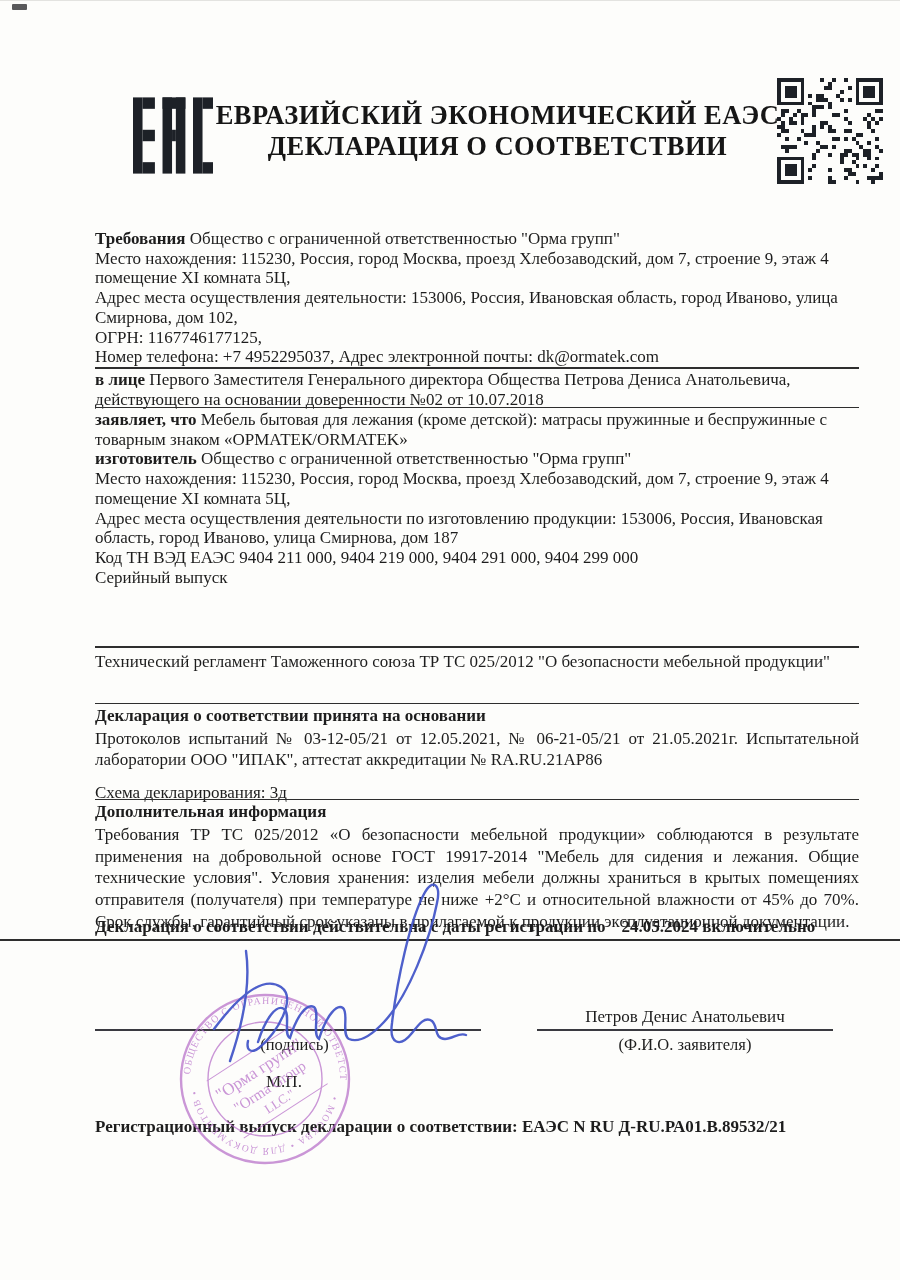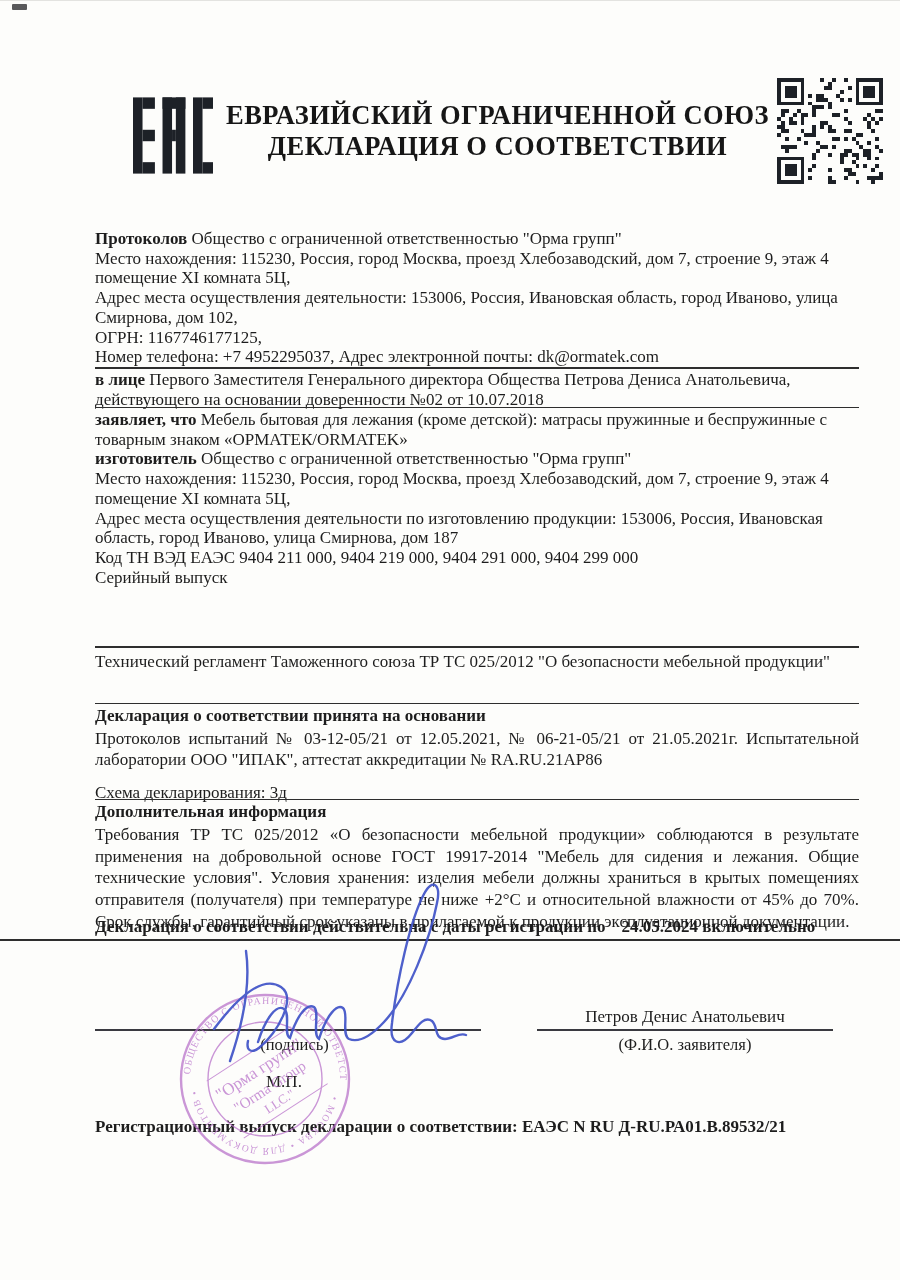--- a/index.html
+++ b/index.html
@@ -65,21 +65,21 @@
         <rect x="41" y="34" width="4" height="12"></rect>
 
         <rect x="63" y="0" width="10" height="80"></rect>
         <rect x="73" y="0" width="11" height="12"></rect>
         <rect x="73" y="68" width="11" height="12"></rect>
       </g>
     </svg>
   </div>
 
   <div class="abs doc-title">
-    <div>ЕВРАЗИЙСКИЙ ОГРАНИЧЕННОЙ СОЮЗ</div>
+    <div>ЕВРАЗИЙСКИЙ ЭКОНОМИЧЕСКИЙ ЕАЭС</div>
     <div>ДЕКЛАРАЦИЯ О СООТВЕТСТВИИ</div>
   </div>
 
   <div class="abs qr">
     <svg id="qr-svg" width="106" height="112" viewBox="0 0 27 27" shape-rendering="crispEdges">
         <rect x="11" y="0" width="1" height="1" fill="#1d2127"></rect>
         <rect x="14" y="0" width="1" height="1" fill="#1d2127"></rect>
         <rect x="17" y="0" width="1" height="1" fill="#1d2127"></rect>
         <rect x="13" y="1" width="1" height="1" fill="#1d2127"></rect>
         <rect x="12" y="2" width="1" height="1" fill="#1d2127"></rect>
@@ -224,21 +224,21 @@
         <rect x="20" y="0" width="7" height="7" fill="#1d2127"></rect>
         <rect x="21" y="1" width="5" height="5" fill="#fdfdfb"></rect>
         <rect x="22" y="2" width="3" height="3" fill="#1d2127"></rect>
         <rect x="0" y="20" width="7" height="7" fill="#1d2127"></rect>
         <rect x="1" y="21" width="5" height="5" fill="#fdfdfb"></rect>
         <rect x="2" y="22" width="3" height="3" fill="#1d2127"></rect>
       </svg>
   </div>
 
   <div class="abs sec" style="top:228px;">
-    <p><b class="lead">Протоколов </b><span>Общество с ограниченной ответственностью "Орма групп"</span></p>
+    <p><b class="lead">Требования </b><span>Общество с ограниченной ответственностью "Орма групп"</span></p>
     <p>Место нахождения: 115230, Россия, город Москва, проезд Хлебозаводский, дом 7, строение 9, этаж 4 помещение XI комната 5Ц,</p>
     <p>Адрес места осуществления деятельности: 153006, Россия, Ивановская область, город Иваново, улица Смирнова, дом 102,</p>
     <p>ОГРН: 1167746177125,</p>
     <p>Номер телефона: +7 4952295037, Адрес электронной почты: dk@ormatek.com</p>
   </div>
   <div class="abs rule" style="top:366px;"></div>
 
   <div class="abs sec" style="top:369px;">
     <p><b class="lead">в лице </b><span>Первого Заместителя Генерального директора Общества Петрова Дениса Анатольевича, действующего на основании доверенности №02 от 10.07.2018</span></p>
   </div>

